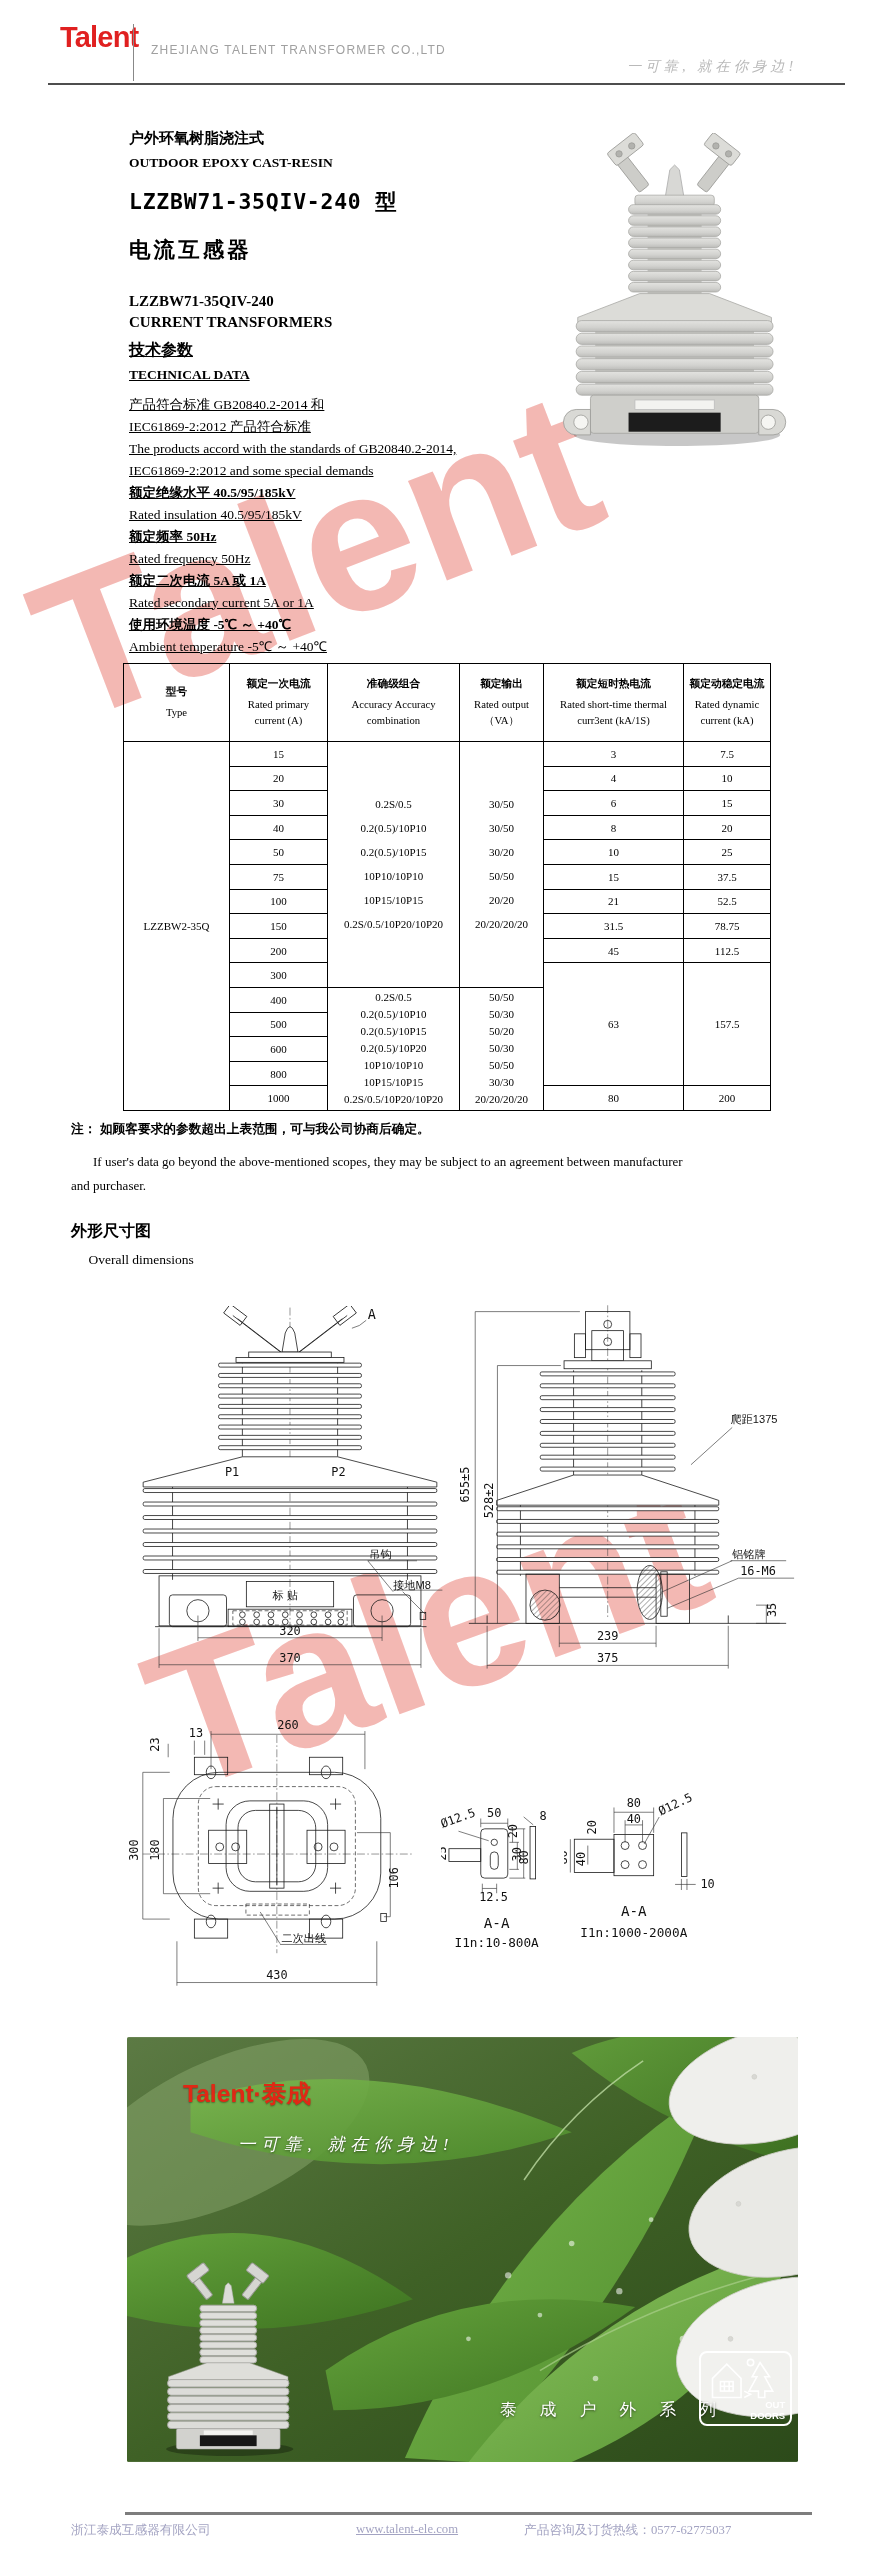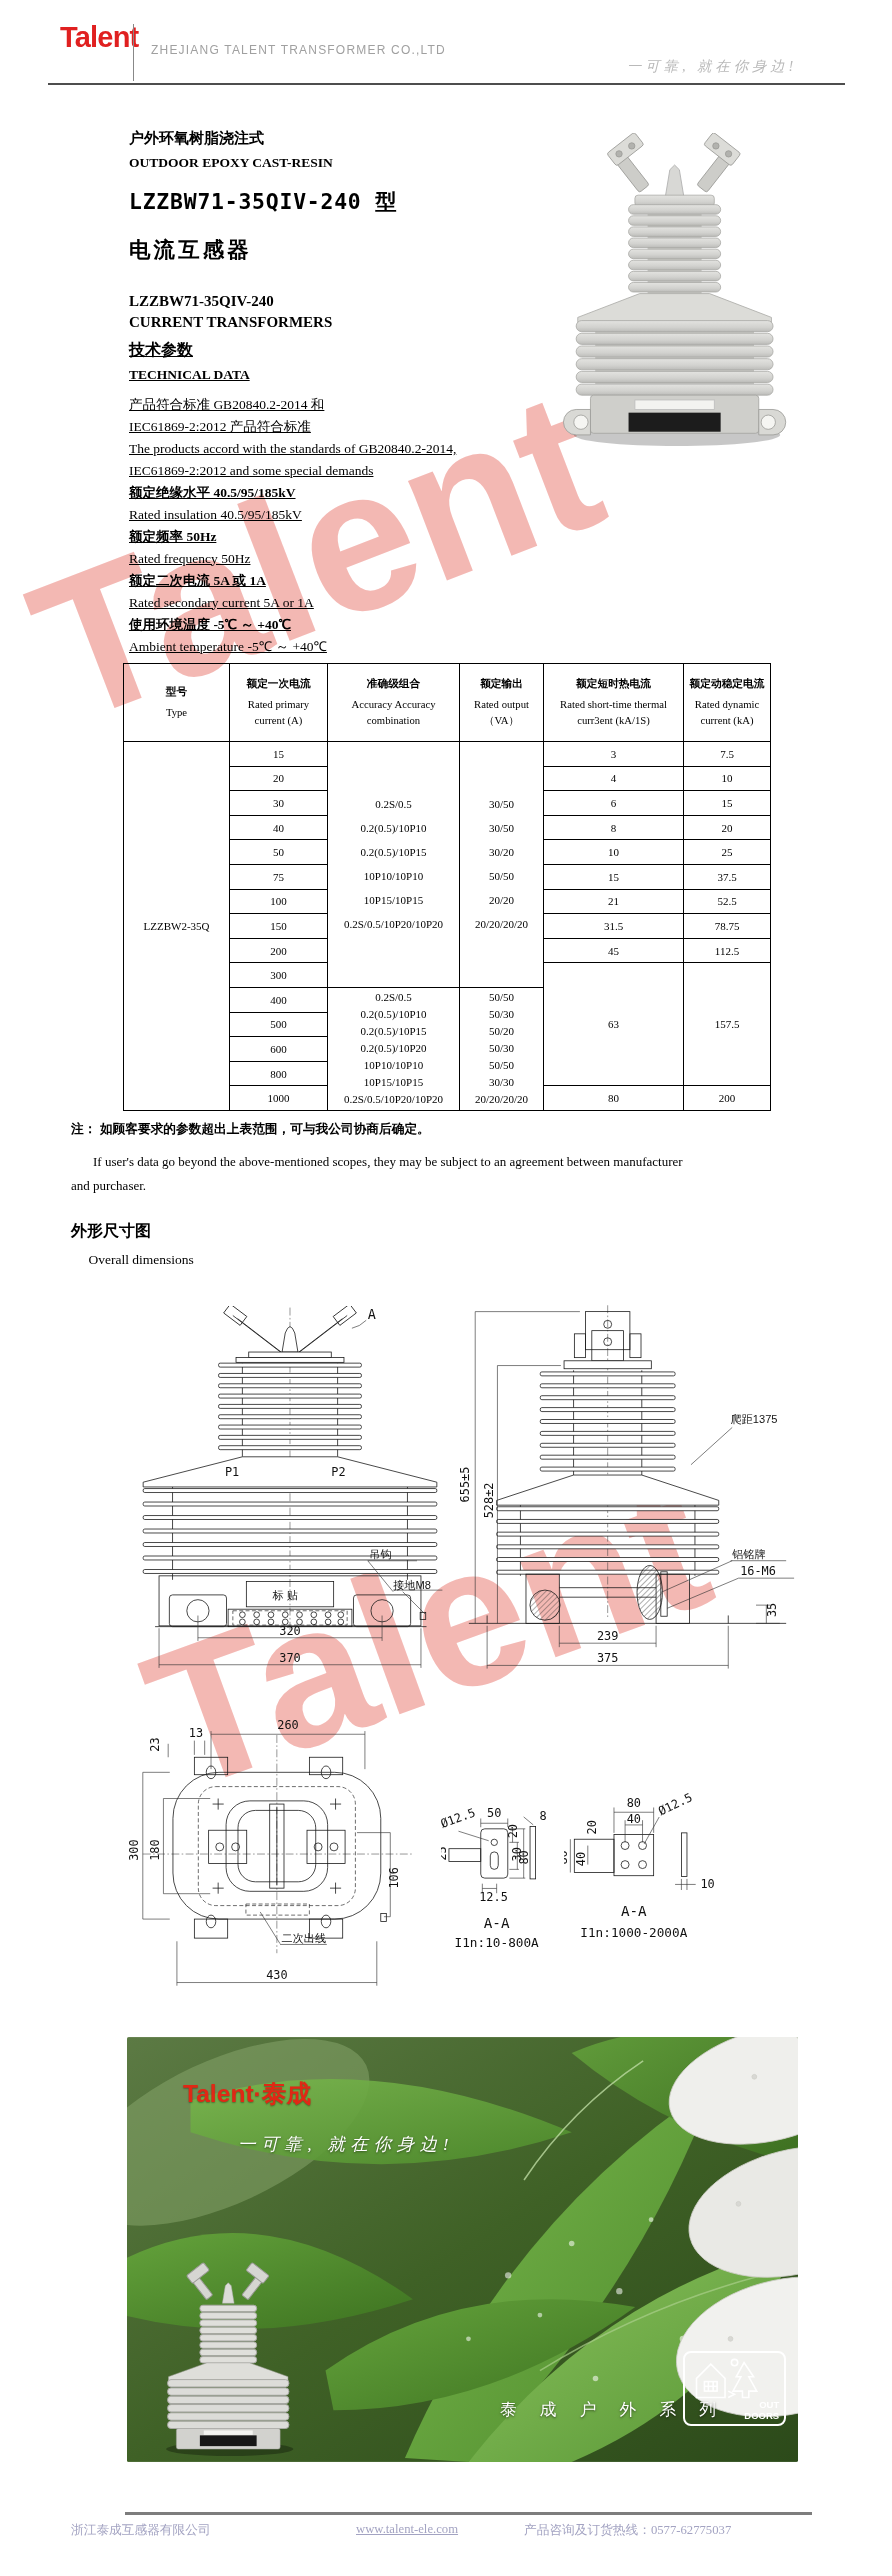--- a/index.html
+++ b/index.html
@@ -736,21 +736,21 @@
       <rect x="38" y="306" width="248" height="15" rx="7"></rect>
         <rect x="38" y="323" width="248" height="15" rx="7"></rect>
     </g>
     <rect x="56" y="338" width="212" height="42" rx="4" fill="#d2d2ce" stroke="#a3a39f"></rect>
     <rect x="104" y="352" width="116" height="22" fill="#171717"></rect>
     <rect x="112" y="342" width="100" height="9" fill="#f3f3f0"></rect>
   </svg>
   <div class="abs ph-logo" style="left:56px;top:40px;">Talent·泰成</div>
   <div class="abs ph-slogan" style="left:111px;top:95px;">一可靠, 就在你身边!</div>
   <div class="abs ph-series" style="left:373px;top:361px;">泰 成 户 外 系 列</div>
-  <div class="abs badge" style="left:556px;top:314px;width:89px;height:71px;padding-left:10px;">
+  <div class="abs badge" style="left:572px;top:314px;width:89px;height:71px;">
     <svg width="84" height="48" viewBox="0 0 106 60" style="position:absolute;left:2.4px;top:3.2px;">
       <g stroke="#fff" stroke-width="2" fill="none">
         <path d="M12 28 L30 10 L48 28 L48 52 L12 52 Z"></path>
         <rect x="22" y="32" width="16" height="12"></rect>
         <line x1="22" y1="38" x2="38" y2="38"></line>
           <line x1="27" y1="32" x2="27" y2="44"></line>
           <line x1="33" y1="32" x2="33" y2="44"></line>
         <path d="M72 8 L62 26 L68 26 L58 44 L70 44 L70 52 L78 52 L78 44 L88 44 L78 26 L84 26 Z"></path>
         <circle cx="60" cy="8" r="4"></circle>
         <path d="M52 52 L60 48 L52 44"></path>

